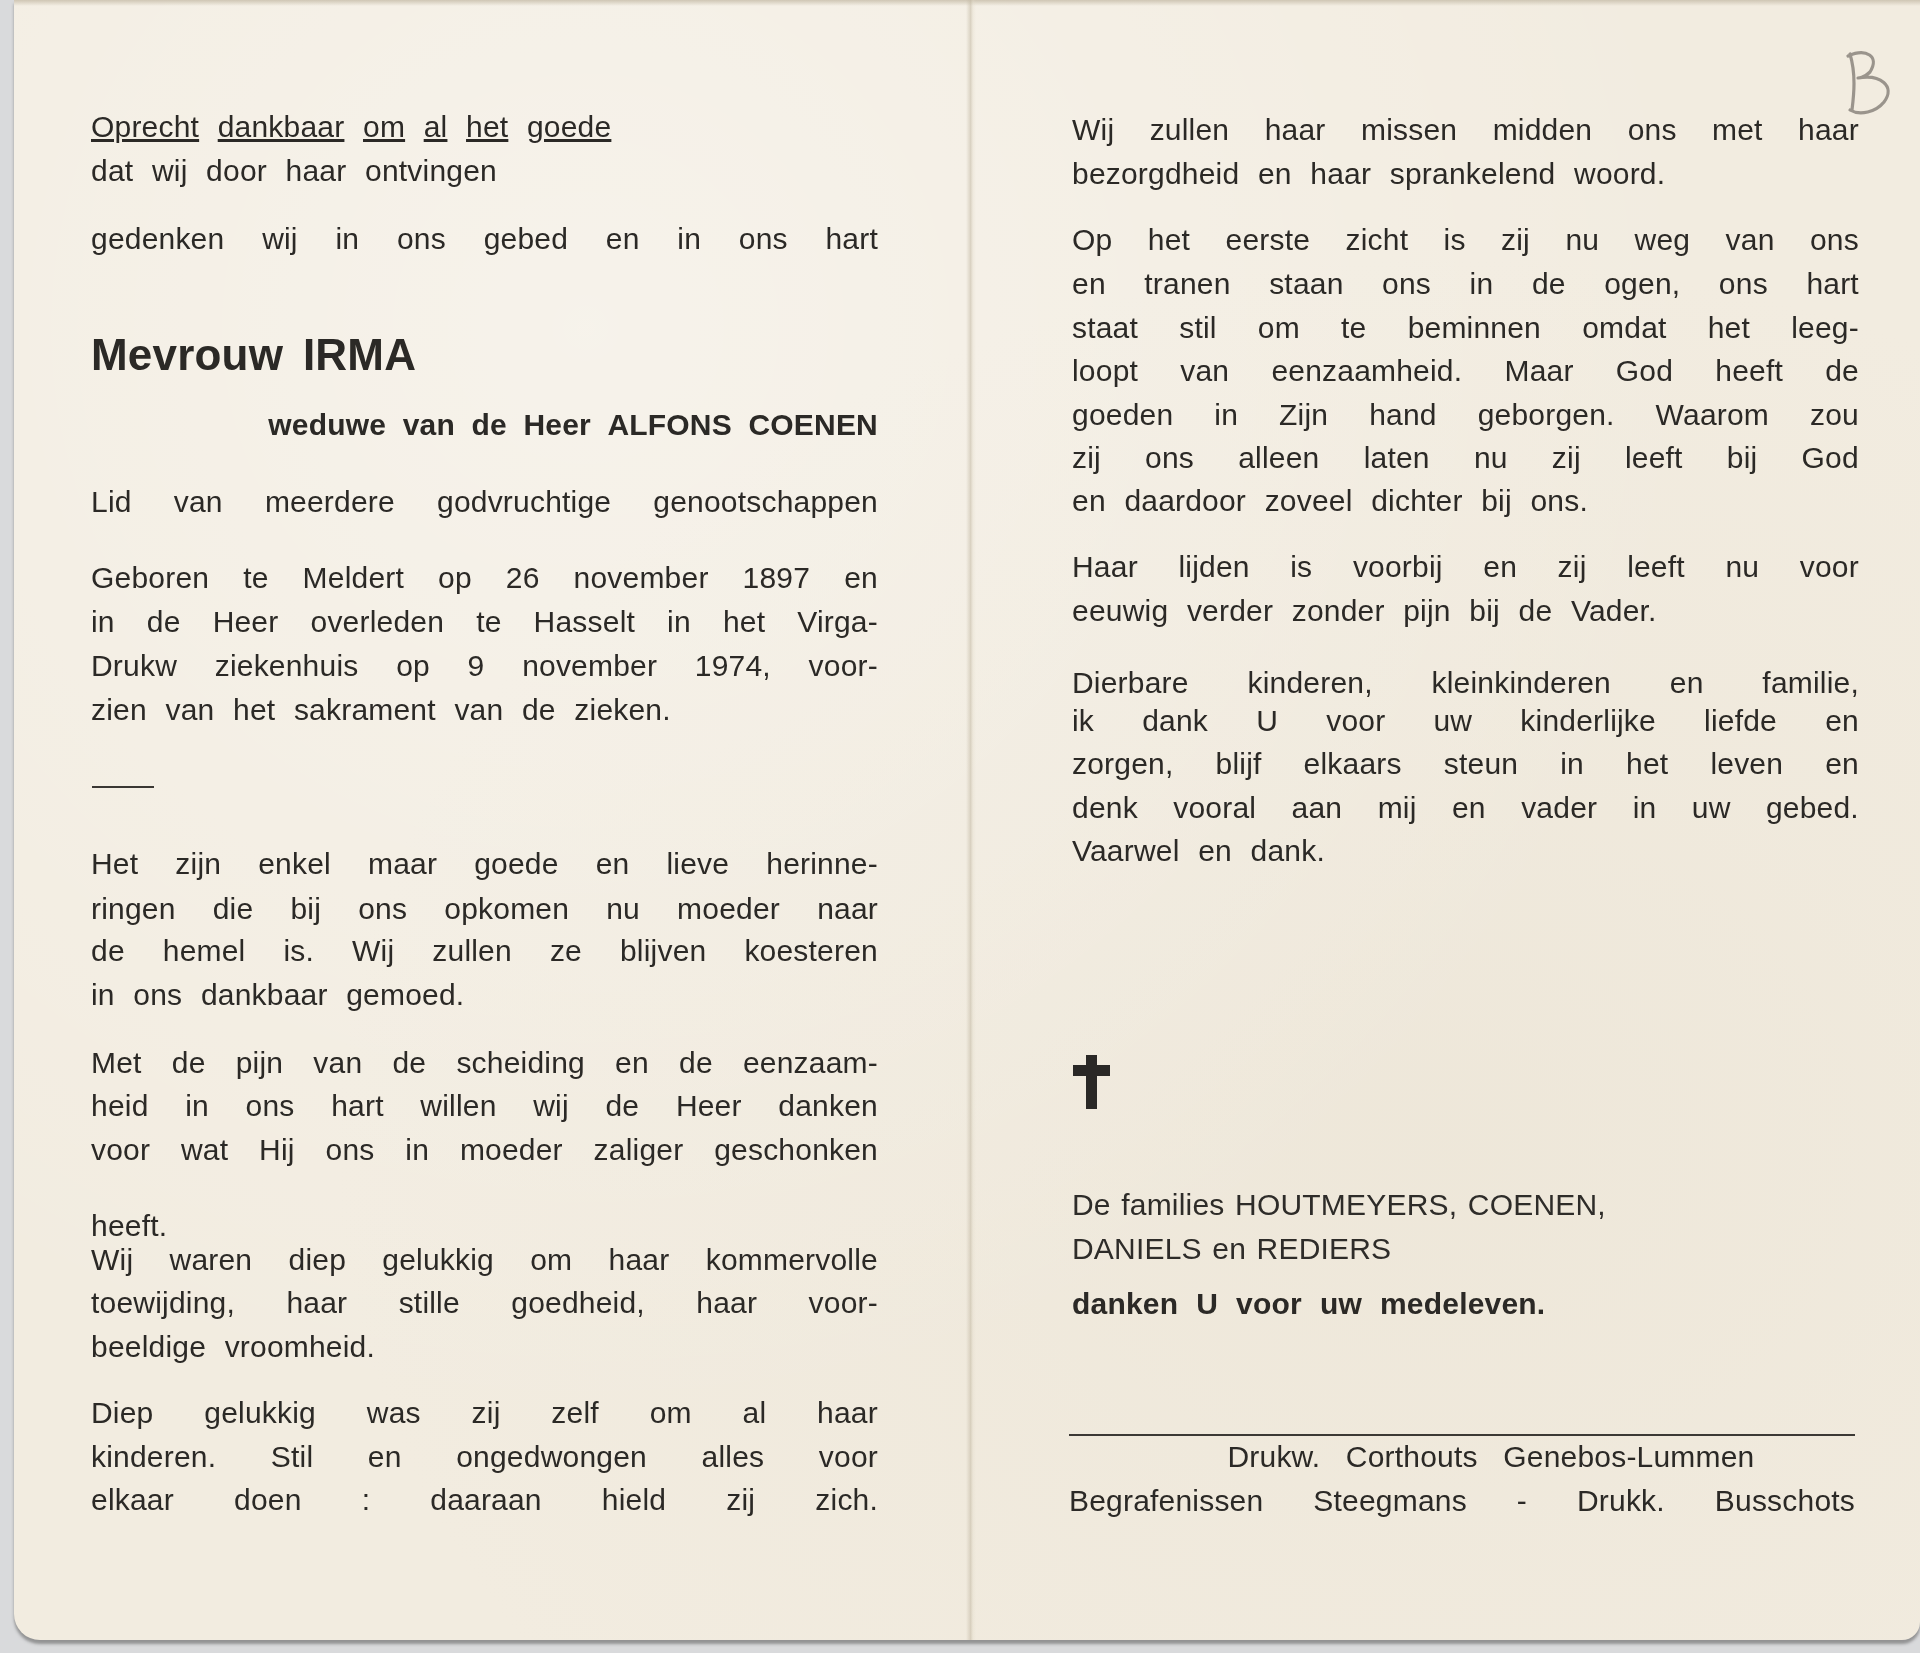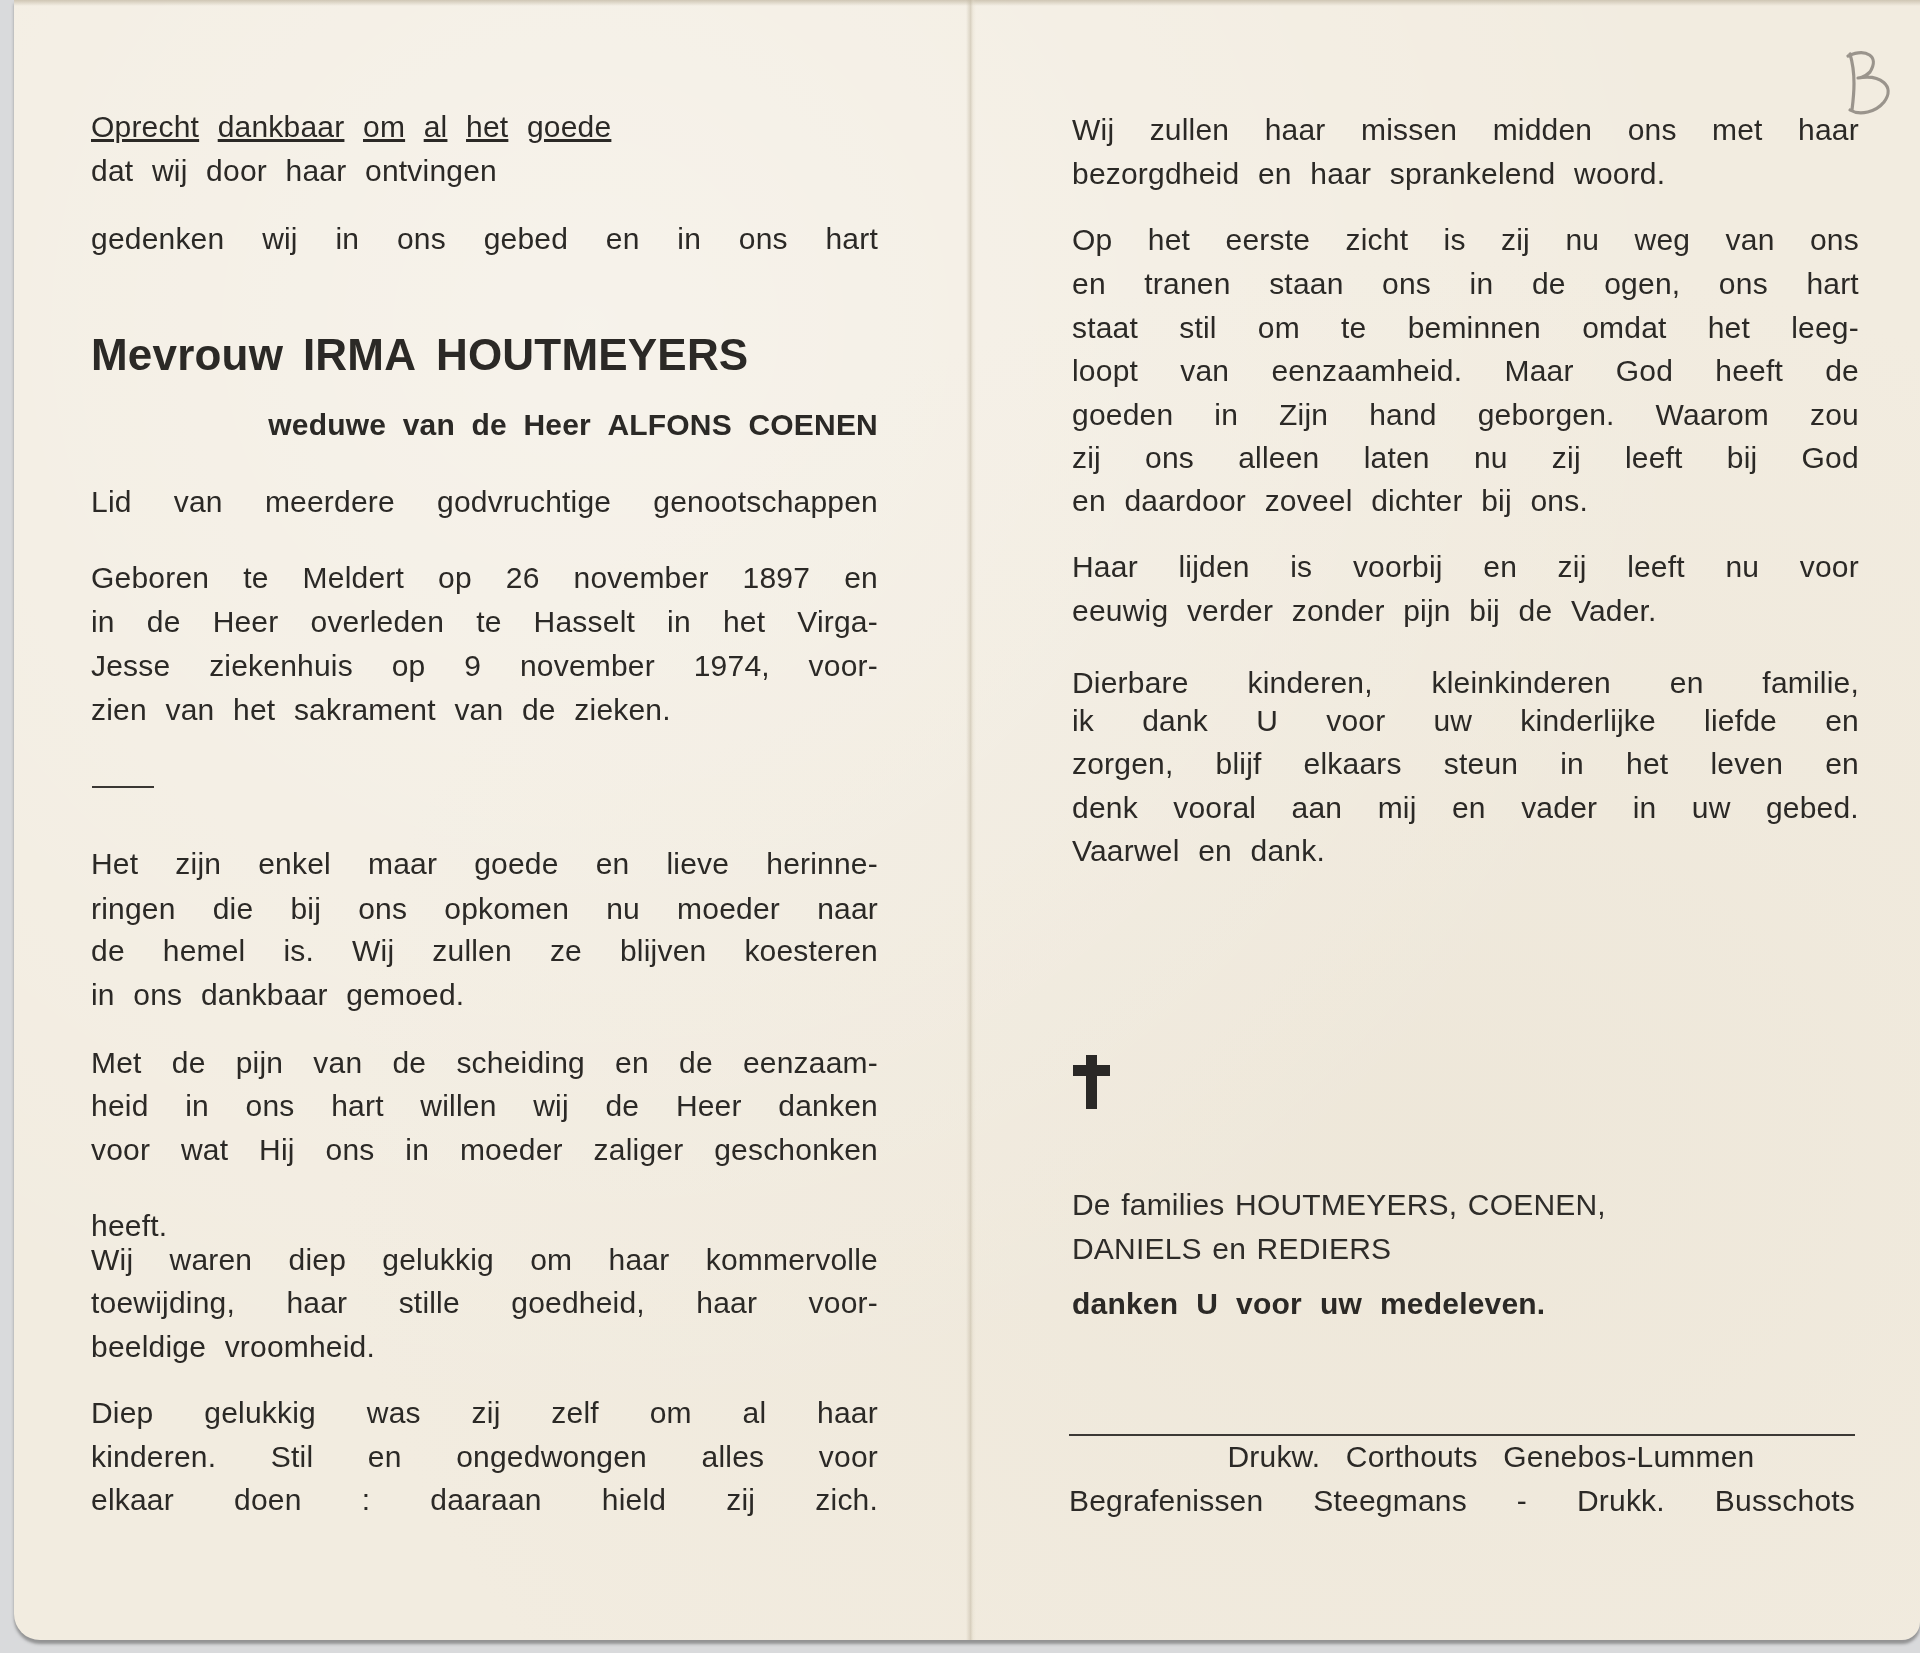--- a/index.html
+++ b/index.html
@@ -82,21 +82,20 @@
       <span>ons</span>
       <span>gebed</span>
       <span>en</span>
       <span>in</span>
       <span>ons</span>
       <span>hart</span>
     </div>
     <div class="line left natural name-line" style="top: 329px; gap: 0.45em;">
       <span>Mevrouw</span>
       <span>IRMA</span>
-      <span>HOUTMEYERS</span>
     </div>
     <div class="line left natural bold-line" style="top: 405px; gap: 0.55em; justify-content: flex-end;">
       <span>weduwe</span>
       <span>van</span>
       <span>de</span>
       <span>Heer</span>
       <span>ALFONS</span>
       <span>COENEN</span>
     </div>
     <div class="line left" style="top: 482px;">
@@ -121,21 +120,21 @@
       <span>de</span>
       <span>Heer</span>
       <span>overleden</span>
       <span>te</span>
       <span>Hasselt</span>
       <span>in</span>
       <span>het</span>
       <span>Virga-</span>
     </div>
     <div class="line left" style="top: 646px;">
-      <span>Jesse</span>
+      <span>Drukw</span>
       <span>ziekenhuis</span>
       <span>op</span>
       <span>9</span>
       <span>november</span>
       <span>1974,</span>
       <span>voor-</span>
     </div>
     <div class="line left natural" style="top: 690px; gap: 0.62em;">
       <span>zien</span>
       <span>van</span>

